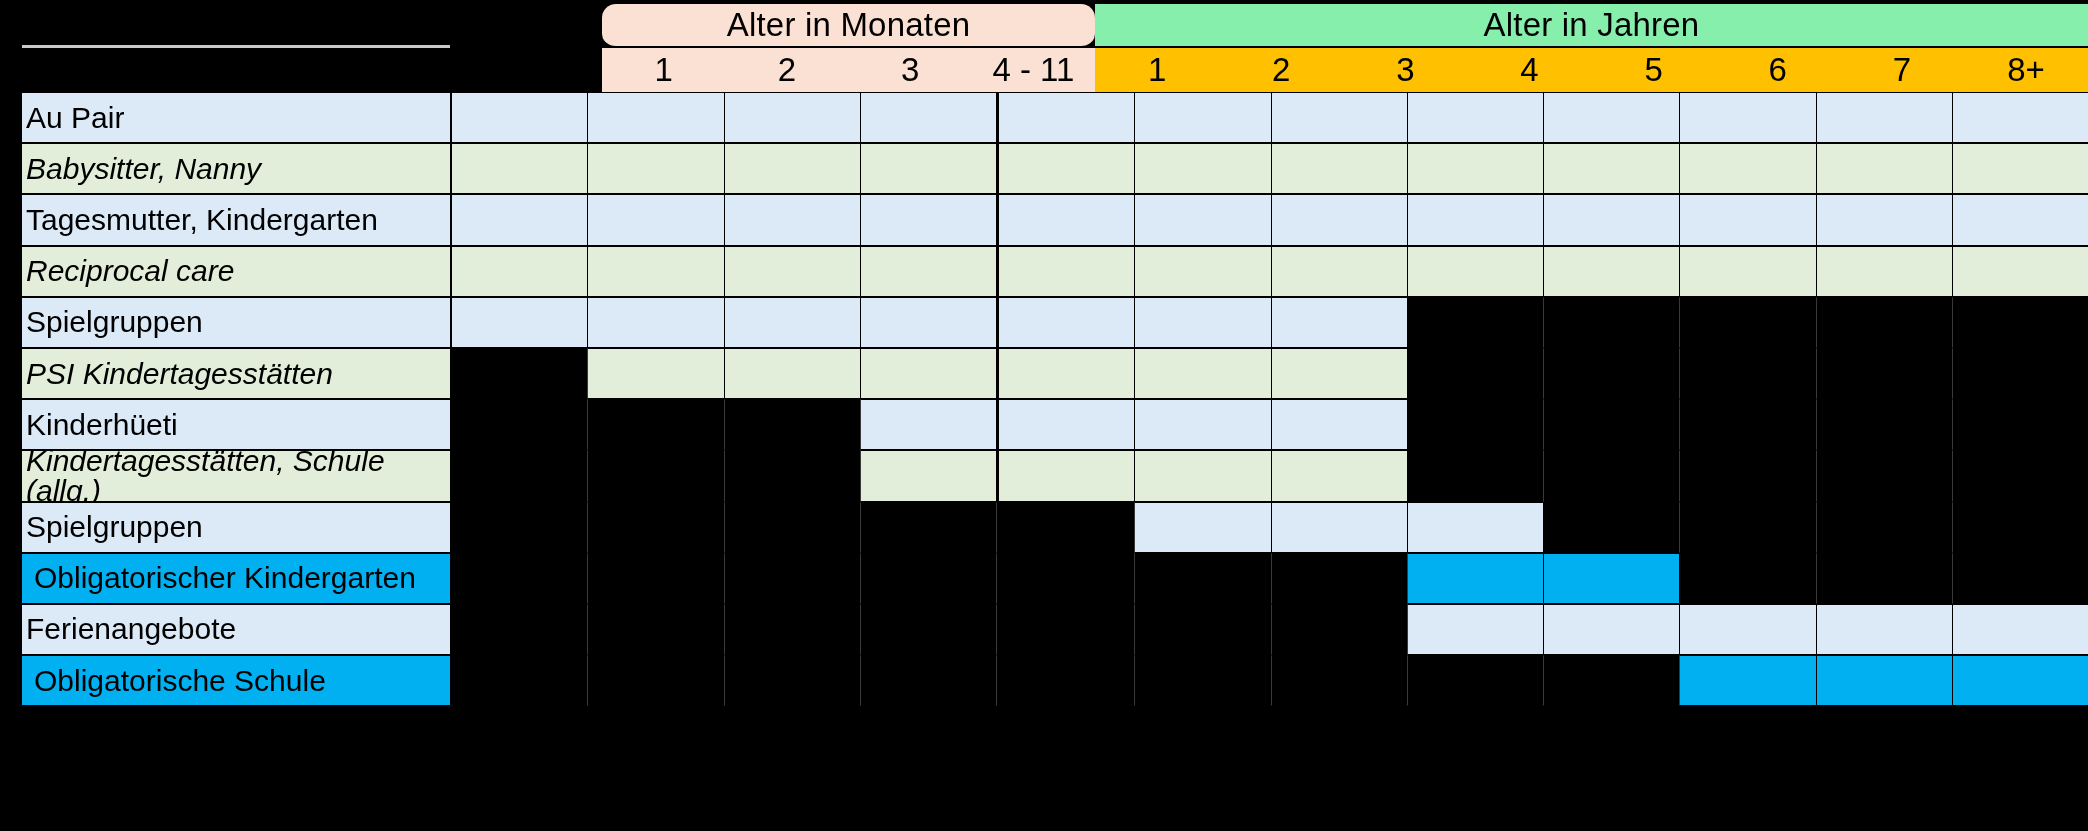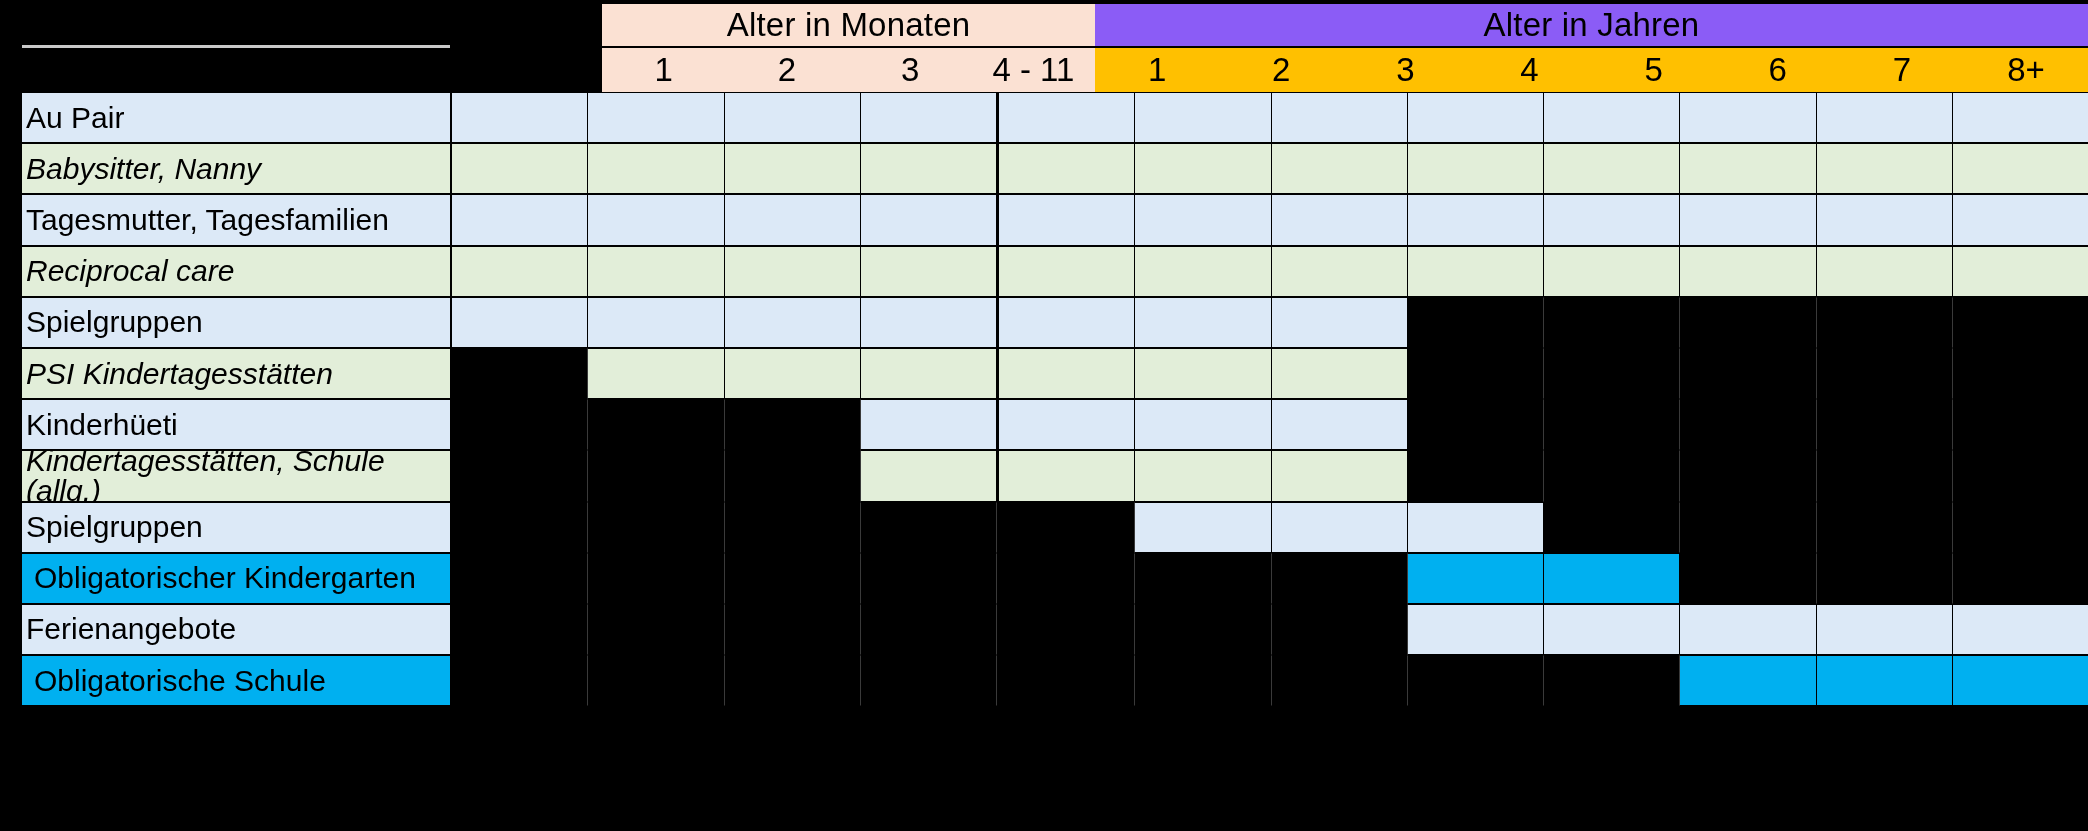--- a/index.html
+++ b/index.html
@@ -3,22 +3,22 @@
 <meta charset="utf-8">
 <style>
   html,body{margin:0;padding:0;background:#000;}
   body{width:2088px;height:831px;font-family:"Liberation Sans",sans-serif;overflow:hidden;}
   .wrap{position:relative;width:2088px;height:831px;background:#000;}
 
   
   .hdr{position:absolute;left:0;top:0;width:2088px;height:92px;}
   .hdr-group{position:absolute;top:4px;height:42px;display:flex;align-items:center;justify-content:center;
              font-size:33px;color:#000;letter-spacing:.2px;border-bottom:2px solid #000;}
-  .hdr-months{left:602px;width:493px;background:#fbe1d3;}
-  .hdr-years{left:1095px;width:993px;background:#8b5cf6;}
+  .hdr-months{left:602px;width:493px;background:#fbe1d3;border-radius:14px;}
+  .hdr-years{left:1095px;width:993px;background:#86efac;}
 
   .hdr-sub{position:absolute;top:48px;height:44px;display:flex;align-items:center;
            font-size:33px;color:#000;}
   .hdr-sub-m{left:602px;width:493px;background:#fbe1d3;}
   .hdr-sub-y{left:1095px;width:993px;background:#ffc000;}
   .hdr-cell{flex:0 0 auto;display:flex;align-items:center;justify-content:center;height:44px;font-size:33px;}
 
   .topline{position:absolute;left:22px;top:45px;width:428px;height:3px;background:#c9c9c9;}
 
   
@@ -106,21 +106,21 @@
           <div class="cell c-green"></div>
           <div class="cell c-green"></div>
           <div class="cell c-green"></div>
           <div class="cell c-green"></div>
           <div class="cell c-green"></div>
           <div class="cell c-green"></div>
           <div class="cell c-green last"></div>
         </div>
       </div>
       <div class="row">
-        <div class="lbl l-blue">Tagesmutter, Tagesfamilien</div>
+        <div class="lbl l-blue">Tagesmutter, Kindergarten</div>
         <div class="gap"></div>
         <div class="cells">
           <div class="cell c-blue"></div>
           <div class="cell c-blue"></div>
           <div class="cell c-blue"></div>
           <div class="cell c-blue"></div>
           <div class="sep"></div>
           <div class="cell c-blue"></div>
           <div class="cell c-blue"></div>
           <div class="cell c-blue"></div>

